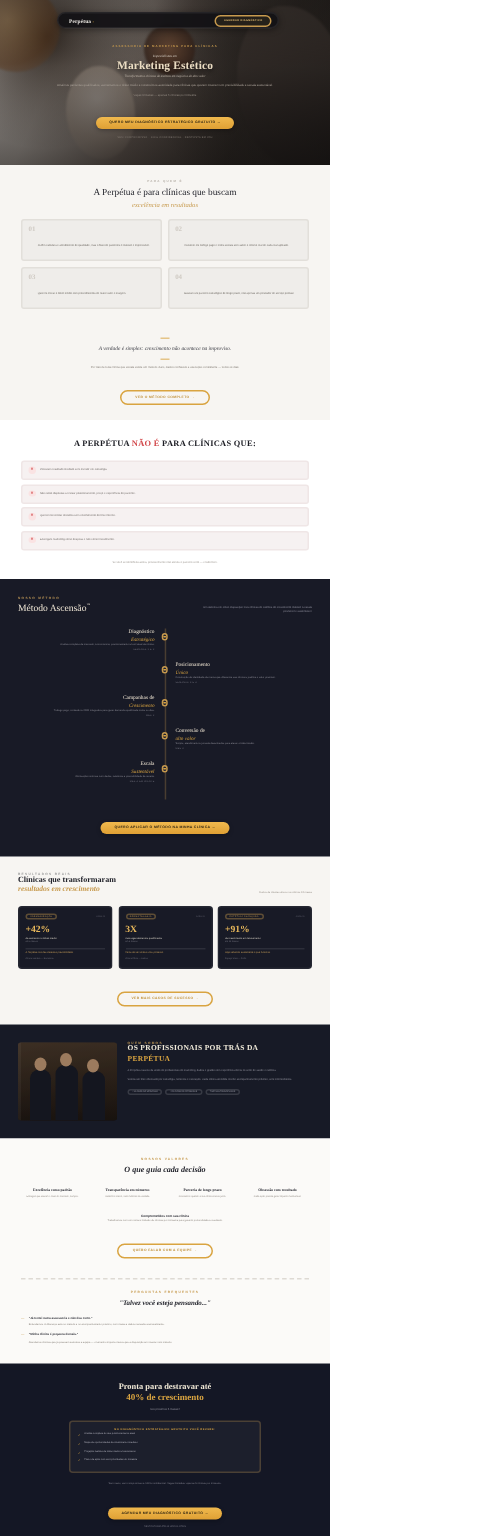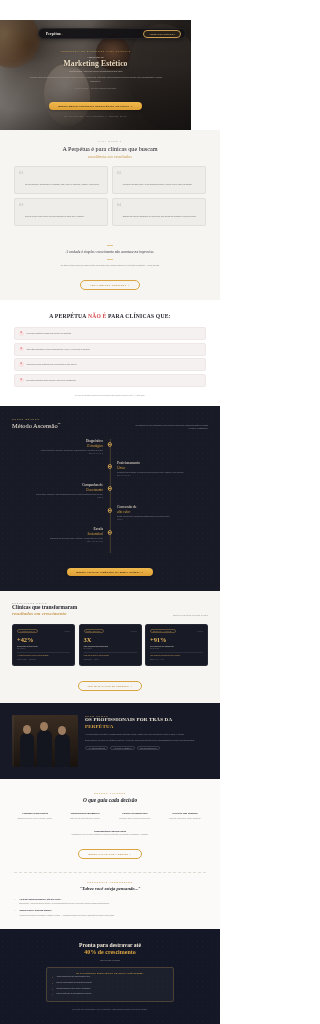--- a/index.html
+++ b/index.html
@@ -33,26 +33,25 @@
   }
   .btn-outline{
     display:inline-block;border:0.5px solid #d9a441;color:#c08f36;
     border-radius:20px;font-size:2.2px;font-weight:700;letter-spacing:.3px;
     padding:3px 9px;background:transparent;white-space:nowrap;
   }
   .dot-sep{width:6px;height:.4px;background:#d9a441;opacity:.6;margin:0 auto;}
 
   
   .hero{
-    position:relative;height:110px;width:191px;overflow:hidden;
+    position:relative;height:110px;width:220px;overflow:hidden;
     background:
       radial-gradient(circle at 14% 22%, #3a2f27 0%, rgba(58,47,39,0) 36%),
       radial-gradient(circle at 82% 40%, #2b2622 0%, rgba(43,38,34,0) 45%),
       linear-gradient(115deg,#e9e4df 0%,#cfc7bf 22%,#6f635b 48%,#2e2824 74%,#171413 100%);
-    margin-top: 20px;
   }
   .hero-figure{
     position:absolute;border-radius:50%;filter:blur(.6px);
   }
   .hf1{left:-18px;top:-10px;width:58px;height:58px;
     background:radial-gradient(circle at 40% 40%,#d6a05e,#7a4a22 60%,rgba(40,25,12,0));opacity:.55;}
   .hf2{left:44px;top:44px;width:46px;height:62px;border-radius:48% 52% 46% 54%;
     background:radial-gradient(circle at 45% 35%,#efe6dd,#b9a795 55%,rgba(90,78,66,0));opacity:.5;}
   .hf3{right:-10px;top:4px;width:72px;height:108px;border-radius:44% 56% 40% 60%;
     background:linear-gradient(160deg,#4c423c,#191514);opacity:.9;}

